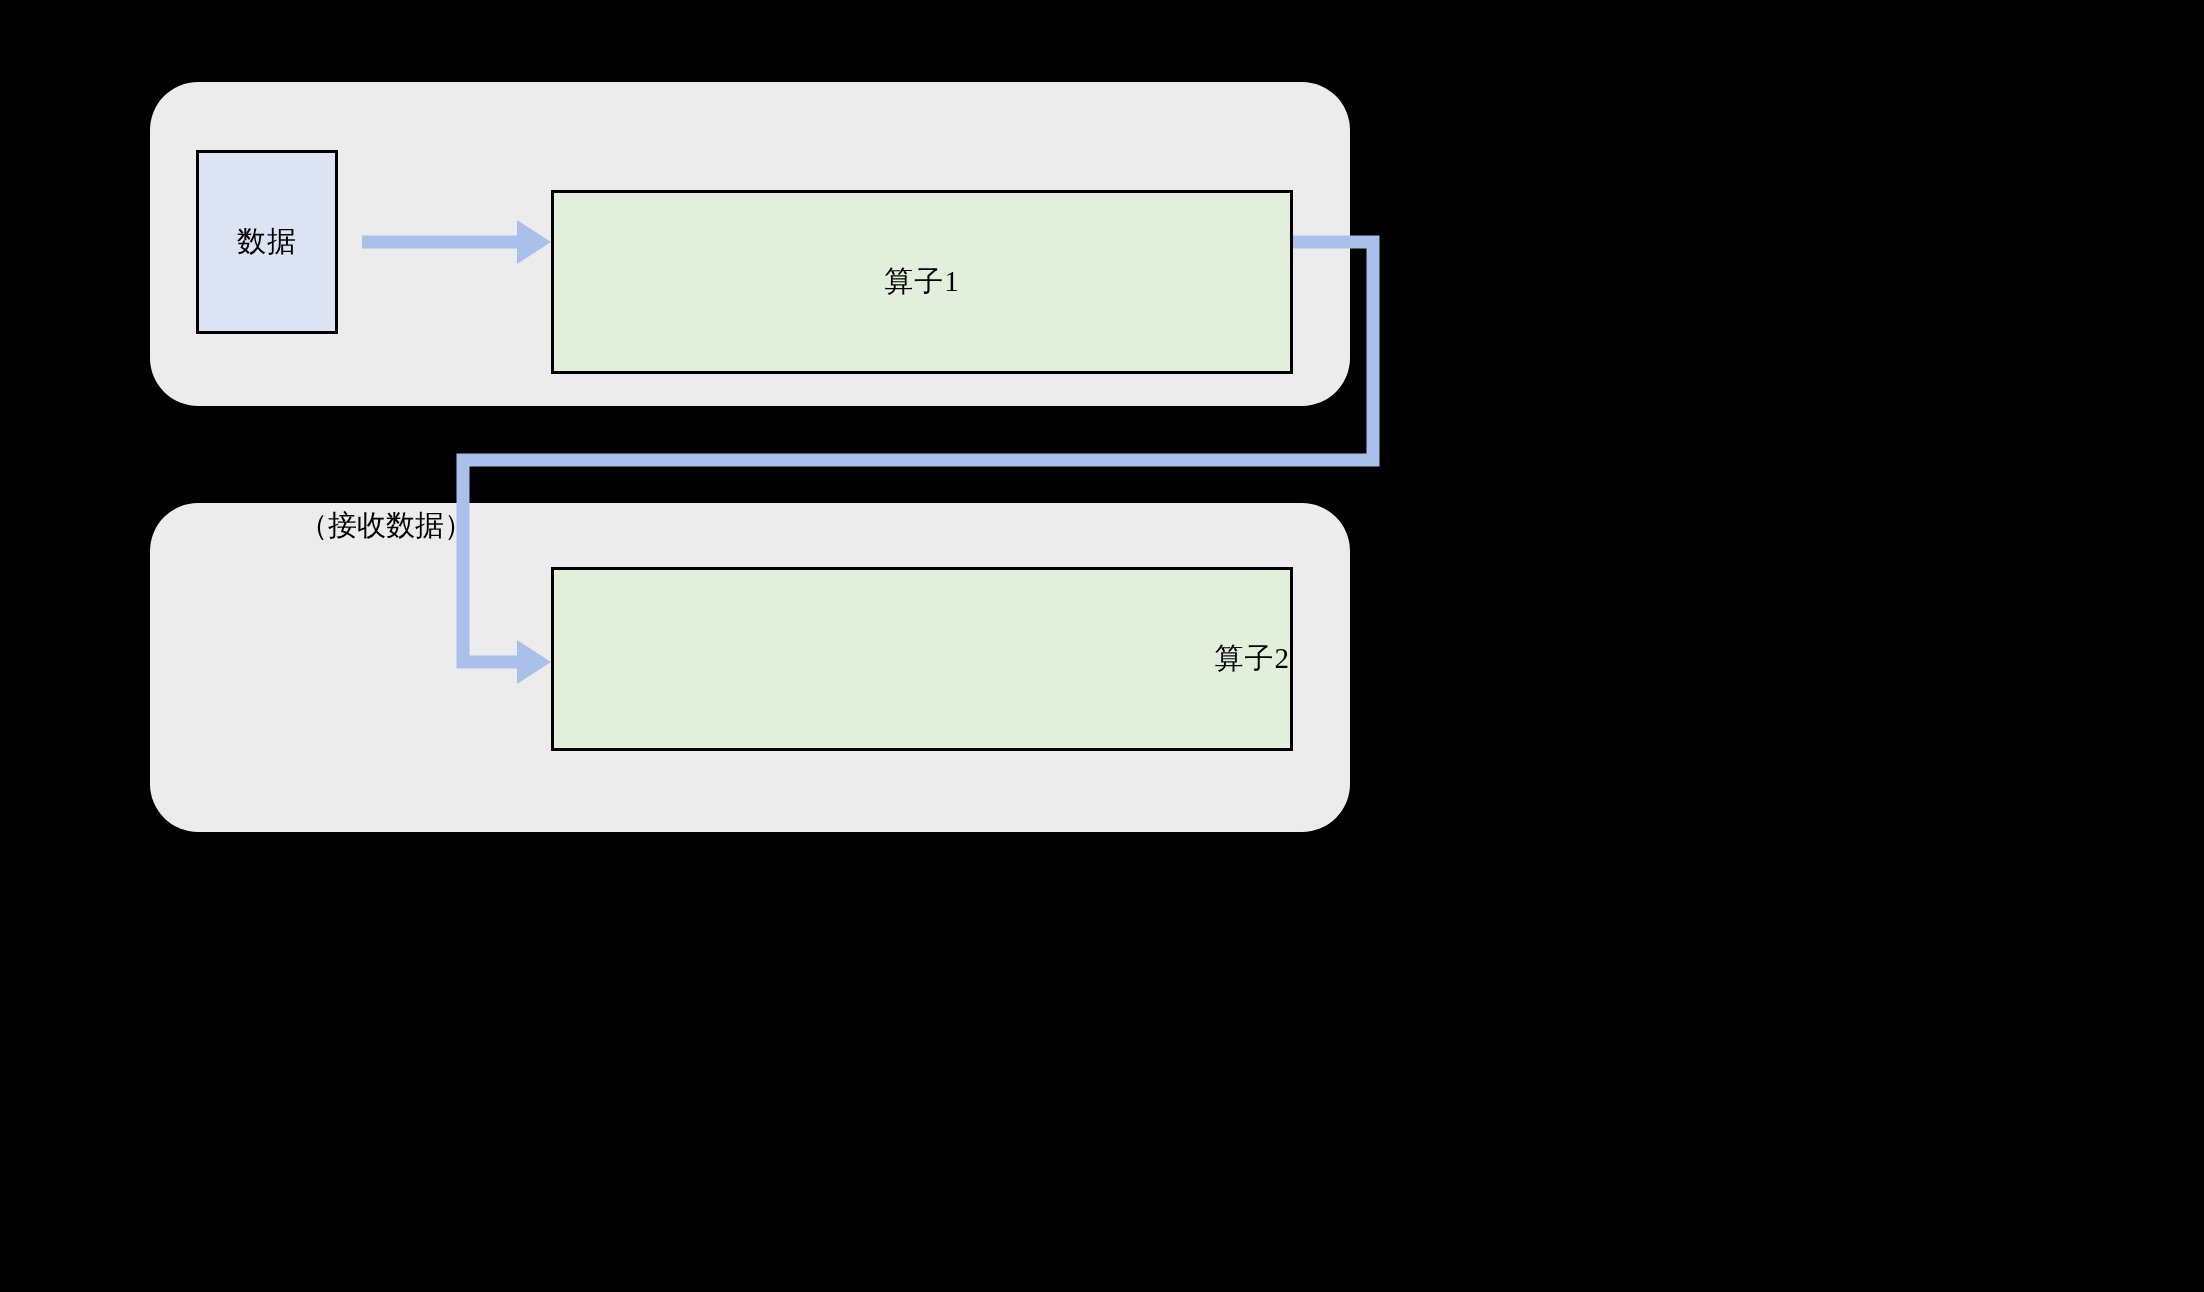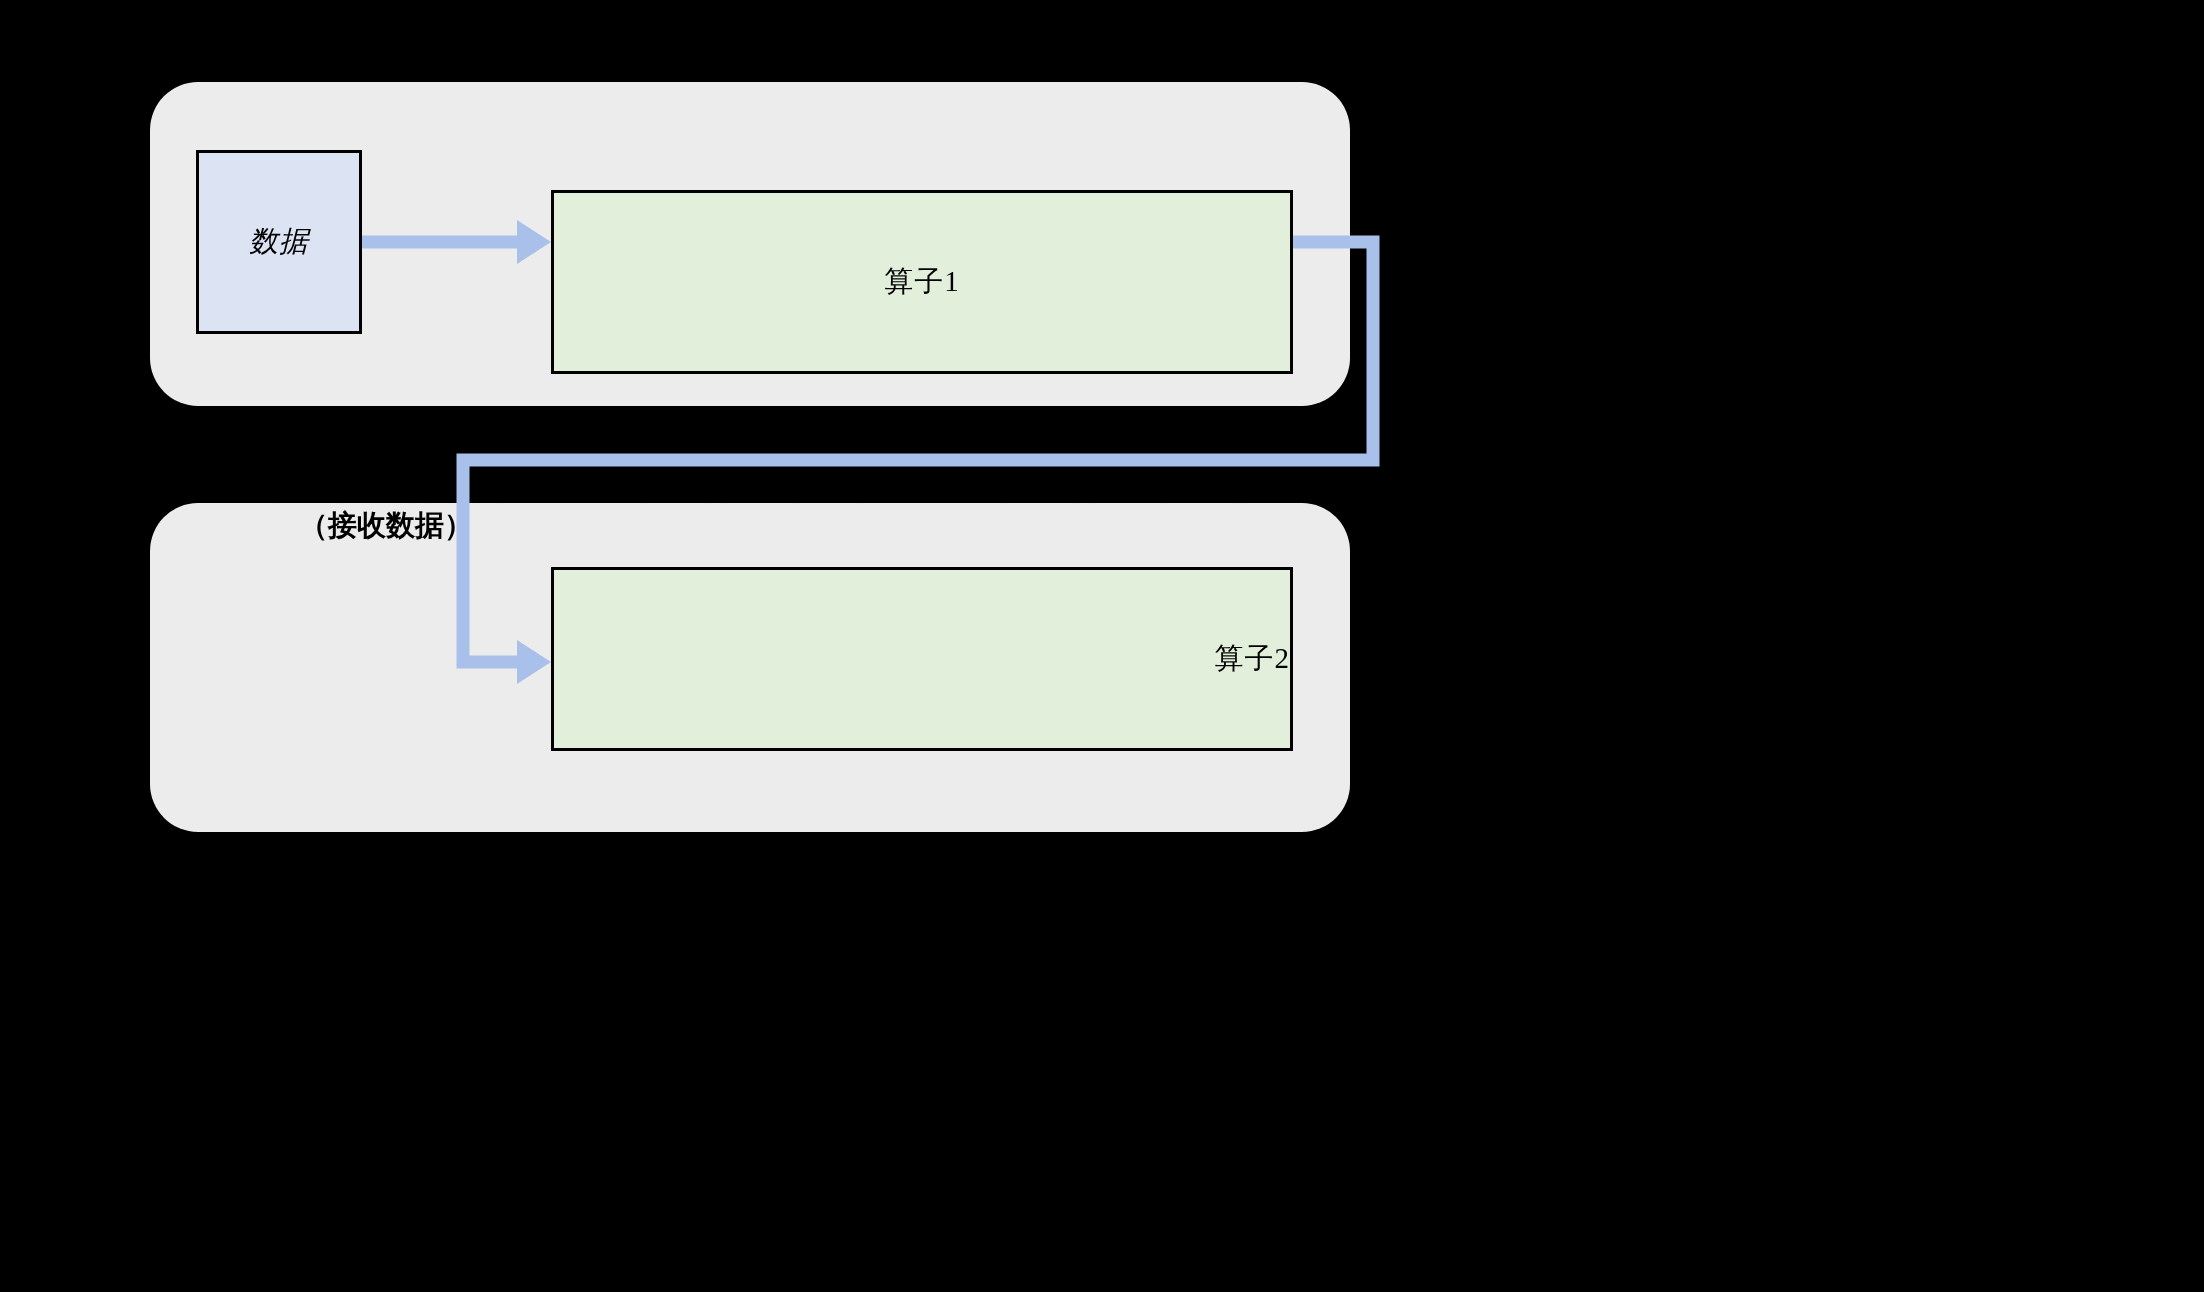--- a/index.html
+++ b/index.html
@@ -57,23 +57,22 @@
   .node-data {
     background: #dce4f4;
   }
   .node-op {
     background: #e2efda;
   }
 
   #node-data {
     left: 196px;
     top: 150px;
-    width: 166px;
+    width: 142px;
     height: 184px;
-    font-style: italic;
   }
   #node-op1 {
     left: 551px;
     top: 150px;
     width: 742px;
     height: 184px;
     margin-top: 40px;
   }
   #node-op2 {
     left: 551px;
@@ -97,21 +96,20 @@
   .edge-label {
     position: absolute;
     color: #000000;
     font-size: 29px;
     white-space: nowrap;
     letter-spacing: 0px;
   }
   #edge-label-receive {
     left: 299px;
     top: 506px;
-    font-weight: bold;
   }
 </style>
 </head>
 <body>
 
 <div id="canvas">
 
   <div id="group-top" class="group"></div>
 
   <div id="group-bottom" class="group"></div>

